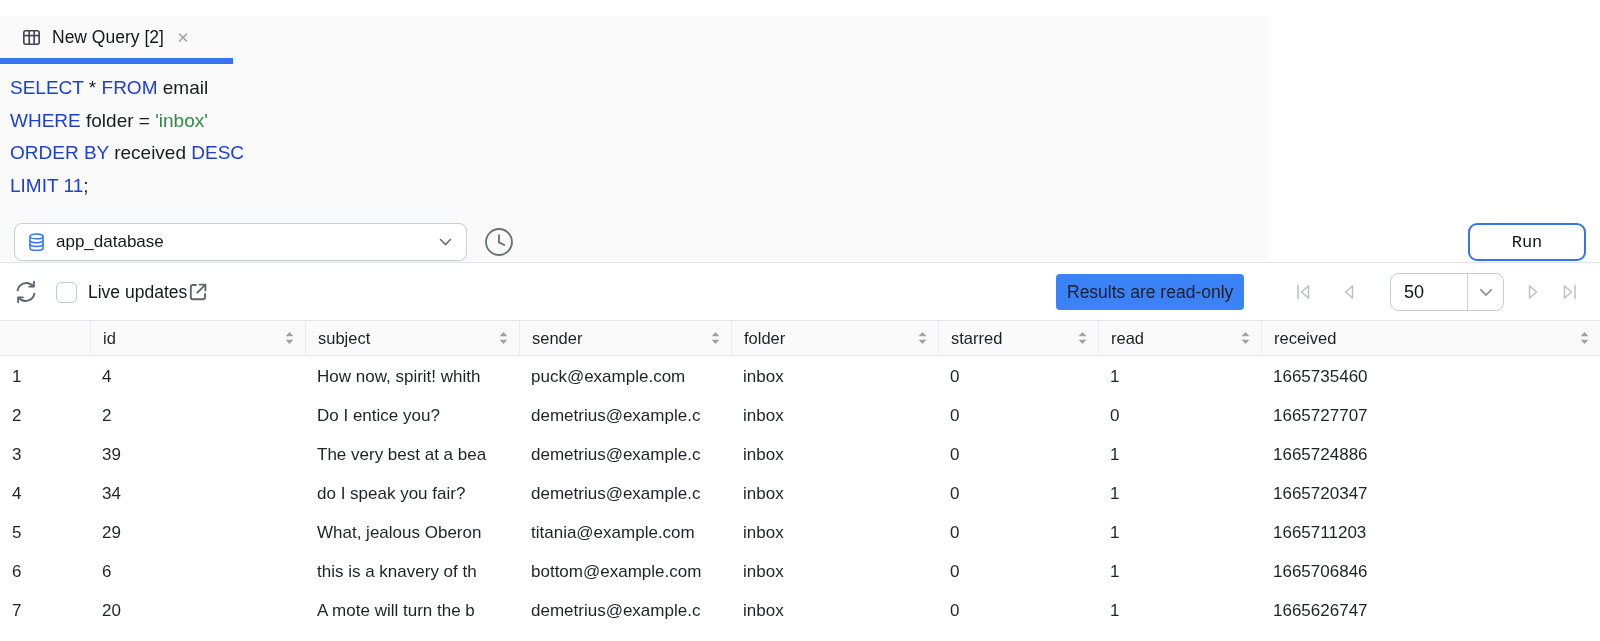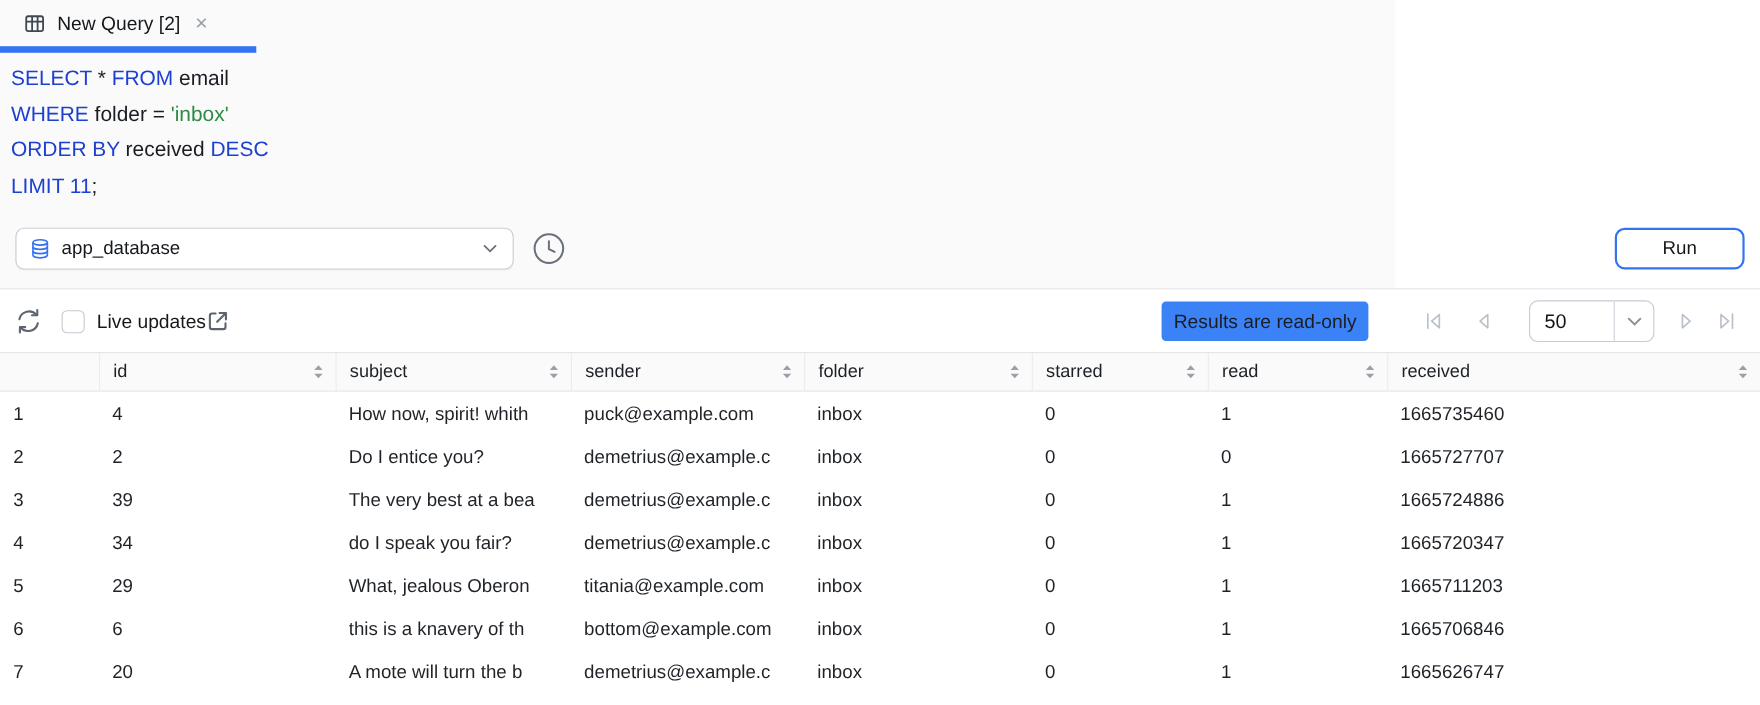--- a/index.html
+++ b/index.html
@@ -3,21 +3,21 @@
 <meta charset="utf-8">
 <style>
   * { box-sizing: border-box; margin: 0; padding: 0; }
   html,body { background:#fff; }
   .app {
     position: relative; width: 1600px; height: 641px; overflow: hidden;
     background: #ffffff; font-family: "Liberation Sans", sans-serif;
     color: #16181d; -webkit-font-smoothing: antialiased;
   }
   
-  .top-section { position:absolute; top:0; left:0; width:1268px; height:262px; background:#fafafa; }
+  .top-section { position:absolute; top:16px; left:0; width:1268px; height:262px; background:#fafafa; }
 
   .tabbar { position:absolute; top:0; left:0; height:48px; width:1600px; }
   .tab { position:absolute; left:0; top:0; width:233px; height:48px; display:flex; align-items:center; padding:0 0 6px 20px; cursor:pointer; }
   .tab-underline { position:absolute; left:0; bottom:0; width:233px; height:6px; background:#3574F0; }
   .tab-icon { width:23px; height:23px; margin-right:9px; flex:0 0 auto; }
   .tab-title { font-size:17.5px; color:#15181d; white-space:nowrap; }
   .tab-close { margin-left:13px; font-size:15px; color:#9aa1a9; cursor:pointer; line-height:1; }
 
   .sql-editor { position:absolute; left:10px; top:56px; width:1100px; cursor:text; }
   .sql-line { font-size:19px; line-height:32.5px; white-space:pre; color:#1a1d23; }
@@ -33,21 +33,21 @@
     display:flex; align-items:center; padding:0 14px 0 11px; cursor:pointer;
     box-shadow: 0 1px 1px rgba(0,0,0,0.03);
   }
   .db-icon { width:21px; height:21px; margin-right:9px; flex:0 0 auto; }
   .db-name { font-size:17px; color:#15181d; flex:1 1 auto; }
   .db-chevron { width:13px; height:8px; flex:0 0 auto; }
   .history-btn { position:absolute; left:484px; top:4px; width:30px; height:30px; cursor:pointer; }
   .run-btn {
     position:absolute; left:1468px; top:0; width:118px; height:38px;
     background:#fff; border:2px solid #3574F0; border-radius:9px;
-    font-size:17px; color:#141619; font-family:Liberation Sans, sans-serif;
+    font-size:17px; color:#141619; font-family:Liberation Mono, monospace;
     display:flex; align-items:center; justify-content:center; cursor:pointer;
   }
 
   
   .results-toolbar {
     position:absolute; left:0; top:262px; width:1600px; height:58px;
     background:#ffffff; border-top:1px solid #e3e5e8; display:flex; align-items:center;
   }
   .refresh-btn { position:absolute; left:13px; top:16px; width:26px; height:26px; cursor:pointer; }
   .live-updates { position:absolute; left:56px; top:0; height:58px; display:flex; align-items:center; cursor:pointer; }

